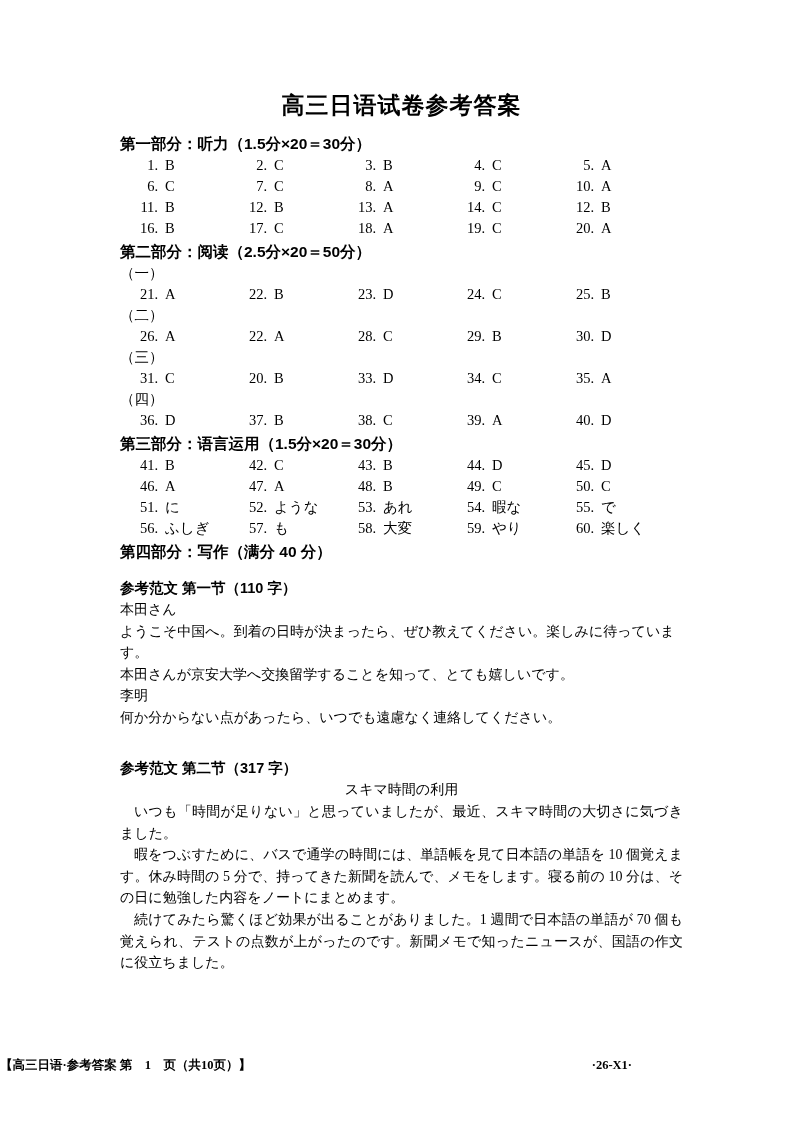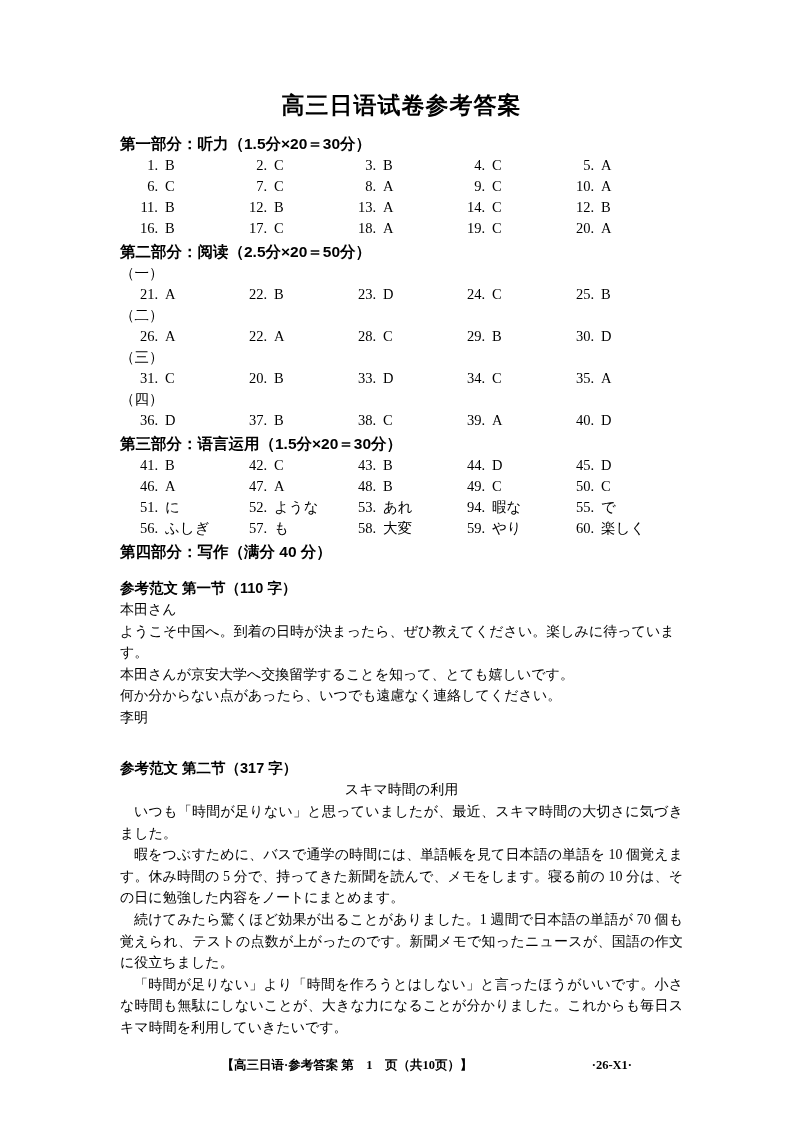--- a/index.html
+++ b/index.html
@@ -71,21 +71,21 @@
     line-height:21.6px;
     text-align:justify;
     text-indent:1em;
   }
 
   .footer {
     position:absolute;
     top:1056px;
     left:0;
     width:694px;
-    text-align:center;
+    text-align:left;
     font-weight:700;
     font-size:12.5px;
     line-height:18px;
   }
   .footer-code {
     position:absolute;
     right:62px;
     top:0;
     font-weight:700;
     font-size:12.5px;
@@ -179,50 +179,49 @@
         <span class="ans-cell"><span class="ans-num">46.</span><span class="ans-val">A</span></span>
         <span class="ans-cell"><span class="ans-num">47.</span><span class="ans-val">A</span></span>
         <span class="ans-cell"><span class="ans-num">48.</span><span class="ans-val">B</span></span>
         <span class="ans-cell"><span class="ans-num">49.</span><span class="ans-val">C</span></span>
         <span class="ans-cell"><span class="ans-num">50.</span><span class="ans-val">C</span></span>
       </div>
       <div class="ans-row">
         <span class="ans-cell"><span class="ans-num">51.</span><span class="ans-val">に</span></span>
         <span class="ans-cell"><span class="ans-num">52.</span><span class="ans-val">ような</span></span>
         <span class="ans-cell"><span class="ans-num">53.</span><span class="ans-val">あれ</span></span>
-        <span class="ans-cell"><span class="ans-num">94.</span><span class="ans-val">暇な</span></span>
+        <span class="ans-cell"><span class="ans-num">54.</span><span class="ans-val">暇な</span></span>
         <span class="ans-cell"><span class="ans-num">55.</span><span class="ans-val">で</span></span>
       </div>
       <div class="ans-row">
         <span class="ans-cell"><span class="ans-num">56.</span><span class="ans-val">ふしぎ</span></span>
         <span class="ans-cell"><span class="ans-num">57.</span><span class="ans-val">も</span></span>
         <span class="ans-cell"><span class="ans-num">58.</span><span class="ans-val">大変</span></span>
         <span class="ans-cell"><span class="ans-num">59.</span><span class="ans-val">やり</span></span>
         <span class="ans-cell"><span class="ans-num">60.</span><span class="ans-val">楽しく</span></span>
       </div>
     </div>
 
   <h2 class="part-heading">第四部分：写作（满分 40 分）</h2>
 
   <h3 class="essay-heading essay1-heading">参考范文 第一节（110 字）</h3>
   <div id="essay1-lines">
       <div class="essay-line">本田さん</div>
       <div class="essay-line">ようこそ中国へ。到着の日時が決まったら、ぜひ教えてください。楽しみに待っています。</div>
       <div class="essay-line">本田さんが京安大学へ交換留学することを知って、とても嬉しいです。</div>
+      <div class="essay-line">李明</div>
       <div class="essay-line">何か分からない点があったら、いつでも遠慮なく連絡してください。</div>
-      <div class="essay-line">李明</div>
     </div>
 
   <h3 class="essay-heading essay2-heading">参考范文 第二节（317 字）</h3>
   <div class="essay2-title">スキマ時間の利用</div>
   <div id="essay2-paras">
       <p class="essay-para">いつも「時間が足りない」と思っていましたが、最近、スキマ時間の大切さに気づきました。</p>
       <p class="essay-para">暇をつぶすために、バスで通学の時間には、単語帳を見て日本語の単語を 10 個覚えます。休み時間の 5 分で、持ってきた新聞を読んで、メモをします。寝る前の 10 分は、その日に勉強した内容をノートにまとめます。</p>
       <p class="essay-para">続けてみたら驚くほど効果が出ることがありました。1 週間で日本語の単語が 70 個も覚えられ、テストの点数が上がったのです。新聞メモで知ったニュースが、国語の作文に役立ちました。</p>
-      <p class="essay-para">「時間が足りない」より「時間を作ろうとはしない」と言ったほうがいいです。小さな時間も無駄にしないことが、大きな力になることが分かりました。これからも毎日スキマ時間を利用していきたいです。</p>
     </div>
 
 </div>
 
 <div class="footer">
   <span>【高三日语·参考答案 第　1　页（共10页）】</span>
   <span class="footer-code">·26-X1·</span>
 </div>
 
 </body></html>

